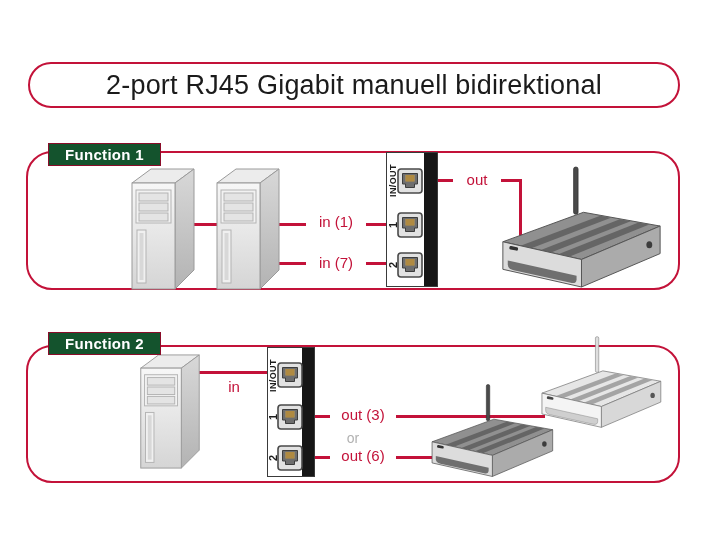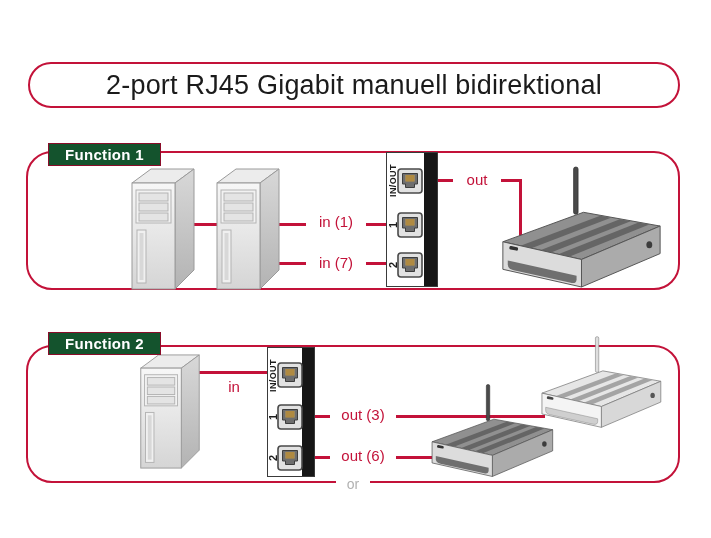--- a/index.html
+++ b/index.html
@@ -31,21 +31,21 @@
   .switch { position:absolute; background:#fff; border:1.5px solid #3a3a3a; z-index:4; }
   .switch .strip { position:absolute; top:0; right:0; bottom:0; background:#161616; }
   .switch .port { position:absolute; width:26px; height:26px; }
   .vlabel { position:absolute; writing-mode:vertical-rl; transform:rotate(180deg);
     font-size:9px; font-weight:bold; color:#1e1e1e; letter-spacing:0.4px;
     display:flex; align-items:center; justify-content:center; }
   .vlabel.num { font-size:11px; }
 
   .clabel { position:absolute; background:#fff; color:#C31239; font-weight:normal;
     font-size:15px; text-align:center; line-height:18px; height:18px; z-index:6; }
-  .clabel.or { color:#B1B1B1; font-size:14px; z-index:2;margin-top:46px; }
+  .clabel.or { color:#B1B1B1; font-size:14px; z-index:2; }
 
   .defs-hidden { position:absolute; width:0; height:0; overflow:hidden; }
 </style>
 </head>
 <body>
 
 <svg class="defs-hidden" aria-hidden="true">
   <defs>
     <linearGradient id="gradFront" x1="0" y1="0" x2="0" y2="1">
       <stop offset="0" stop-color="#f7f7f7"></stop>

